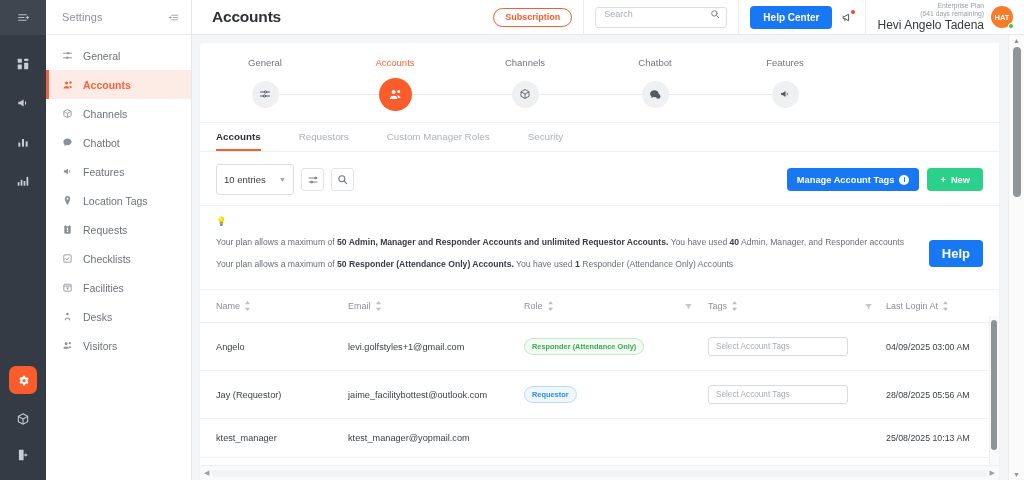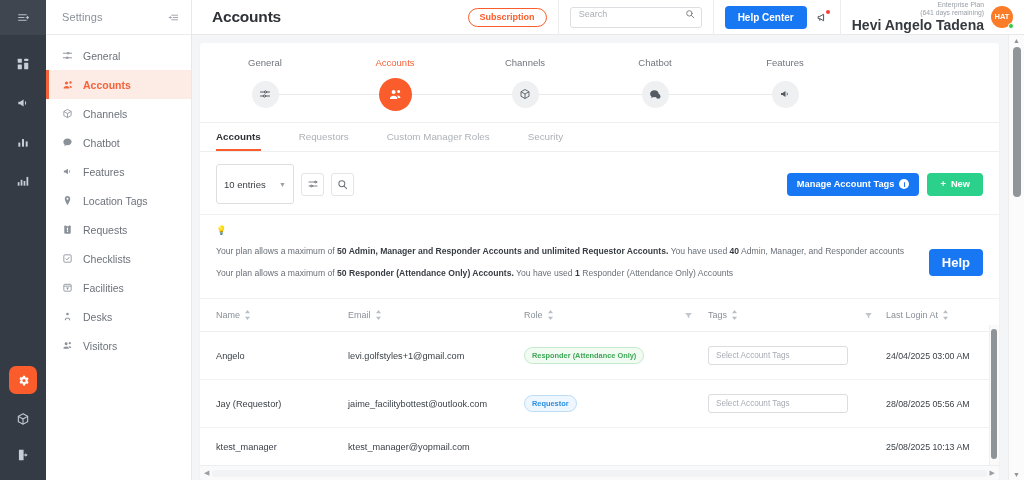--- a/index.html
+++ b/index.html
@@ -90,21 +90,21 @@
   .help-center-btn {
     background: #1877f2; color: #fff; border: none; border-radius: 4px;
     font-size: 10px; font-weight: 700; padding: 6px 13px; cursor: pointer; font-family: inherit;
   }
   .megaphone { position: relative; color: #4a4f56; display: flex; cursor: pointer; margin-left: 9px; }
   .megaphone .dot { position: absolute; top: -1px; right: -1px; width: 4px; height: 4px; border-radius: 50%; background: #fa3e3e; }
   .plan-wrap { display: flex; align-items: center; gap: 7px; }
   .plan-text { text-align: right; line-height: 1.18; }
   .plan-l1 { font-size: 6.8px; color: #9aa0a7; }
   .plan-l2 { font-size: 6.8px; color: #9aa0a7; }
-  .plan-l3 { font-size: 14px; color: #343a40; font-weight: 700; }
+  .plan-l3 { font-size: 12px; color: #343a40; font-weight: 400; }
   .avatar {
     position: relative; width: 22px; height: 22px; border-radius: 50%;
     background: #fa7b28; color: #fff; font-size: 7.5px; font-weight: 700;
     display: flex; align-items: center; justify-content: center;
   }
   .avatar .status { position: absolute; right: -1px; bottom: -1px; width: 6px; height: 6px; border-radius: 50%; background: #38c447; border: 1px solid #fff; }
 
   
   .content { flex: 1 1 auto; padding: 8px 0 0 8px; overflow: hidden; position: relative; display: flex; }
   .card {
@@ -137,21 +137,21 @@
   .tabs { display: flex; gap: 0; border-bottom: 1px solid #eceef0; padding: 0 16px; }
   .tab {
     font-size: 9.8px; color: #adb2b8; padding: 8px 0 7px 0; margin-right: 38px; cursor: pointer;
     border-bottom: 2px solid transparent; white-space: nowrap;
   }
   .tab.active { color: #2f3338; font-weight: 700; border-bottom-color: #fa5c2b; }
 
   
   .toolbar { display: flex; align-items: center; padding: 12px 16px 10px 16px; }
   .entries-select {
-    width: 78px; height: 40px; border: 1px solid #dcdee1; border-radius: 3px;
+    width: 78px; height: 31px; border: 1px solid #dcdee1; border-radius: 3px;
     display: flex; align-items: center; justify-content: space-between; padding: 0 7px;
     font-size: 9.5px; color: #3c4043; cursor: pointer; background: #fff;
   }
   .chev { color: #9aa0a7; font-size: 7px; }
   .ic-btn {
     width: 23px; height: 23px; border: 1px solid #e2e4e7; border-radius: 3px; background: #fff;
     display: flex; align-items: center; justify-content: center; color: #6f757c; cursor: pointer; margin-left: 7px;
   }
   .toolbar-right { margin-left: auto; display: flex; align-items: flex-start; gap: 8px; }
   .mat-btn {
@@ -655,21 +655,21 @@
             <tbody>
               <tr>
                 <td class="col-name">Angelo</td>
                 <td class="col-email">levi.golfstyles+1@gmail.com</td>
                 <td class="col-role" colspan="2">
                   <span class="pill resp">Responder (Attendance Only)</span>
                 </td>
                 <td class="col-tags" colspan="2">
                   <div class="tag-input">Select Account Tags</div>
                 </td>
-                <td class="col-login login-cell">24/04/2025 03:00 AM</td>
+                <td class="col-login login-cell">04/09/2025 03:00 AM</td>
               </tr>
               <tr>
                 <td class="col-name">Jay (Requestor)</td>
                 <td class="col-email">jaime_facilitybottest@outlook.com</td>
                 <td class="col-role" colspan="2">
                   <span class="pill req">Requestor</span>
                 </td>
                 <td class="col-tags" colspan="2">
                   <div class="tag-input">Select Account Tags</div>
                 </td>

